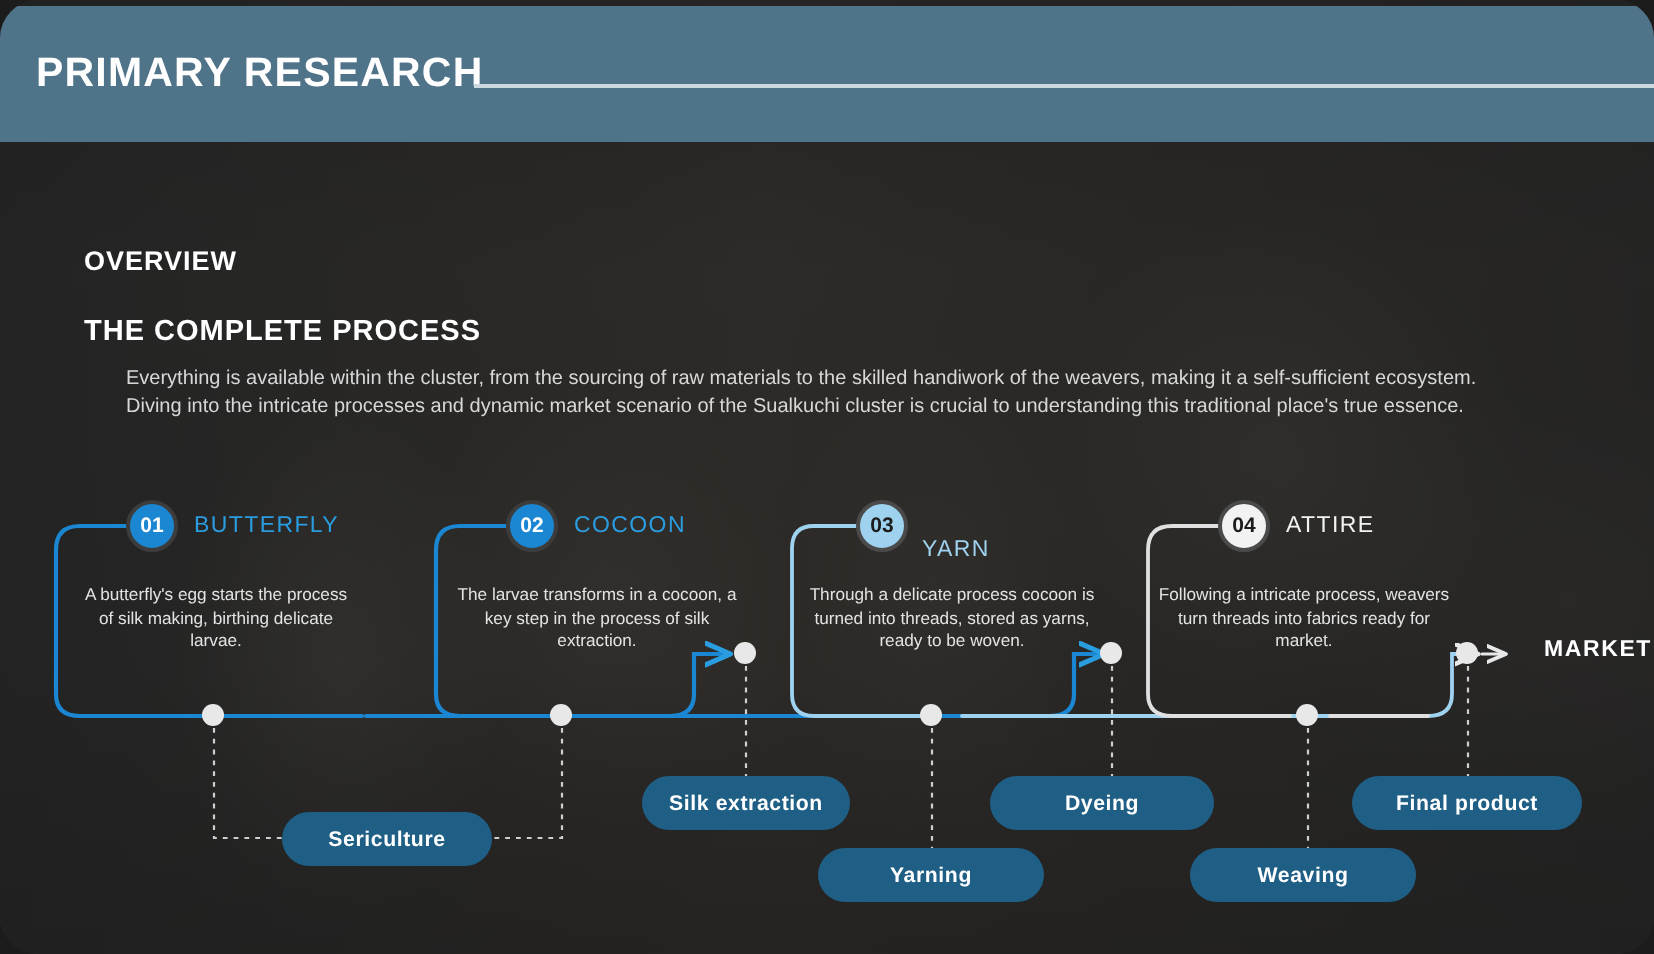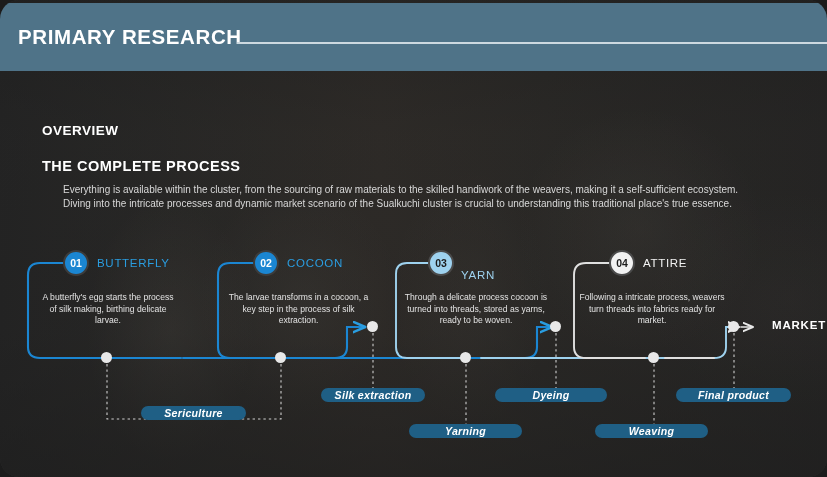--- a/index.html
+++ b/index.html
@@ -129,32 +129,31 @@
     position: absolute;
     width: 11px; height: 11px;
     border-radius: 50%;
     background: #e8e8e8;
     z-index: 5;
   }
 
   
   .pill {
     position: absolute;
-    height: 14px;
+    height: 27px;
     border-radius: 14px;
     background: #1f5f85;
     color: #ffffff;
     font-size: 10.6px;
     font-weight: bold;
     letter-spacing: 0.3px;
     display: flex;
     align-items: center;
     justify-content: center;
     z-index: 6;
-    font-style: italic;
   }
 
   #market-label {
     position: absolute;
     left: 757px;
     top: 319px;
     font-size: 11.5px;
     font-weight: bold;
     letter-spacing: 0.8px;
     color: #ffffff;

